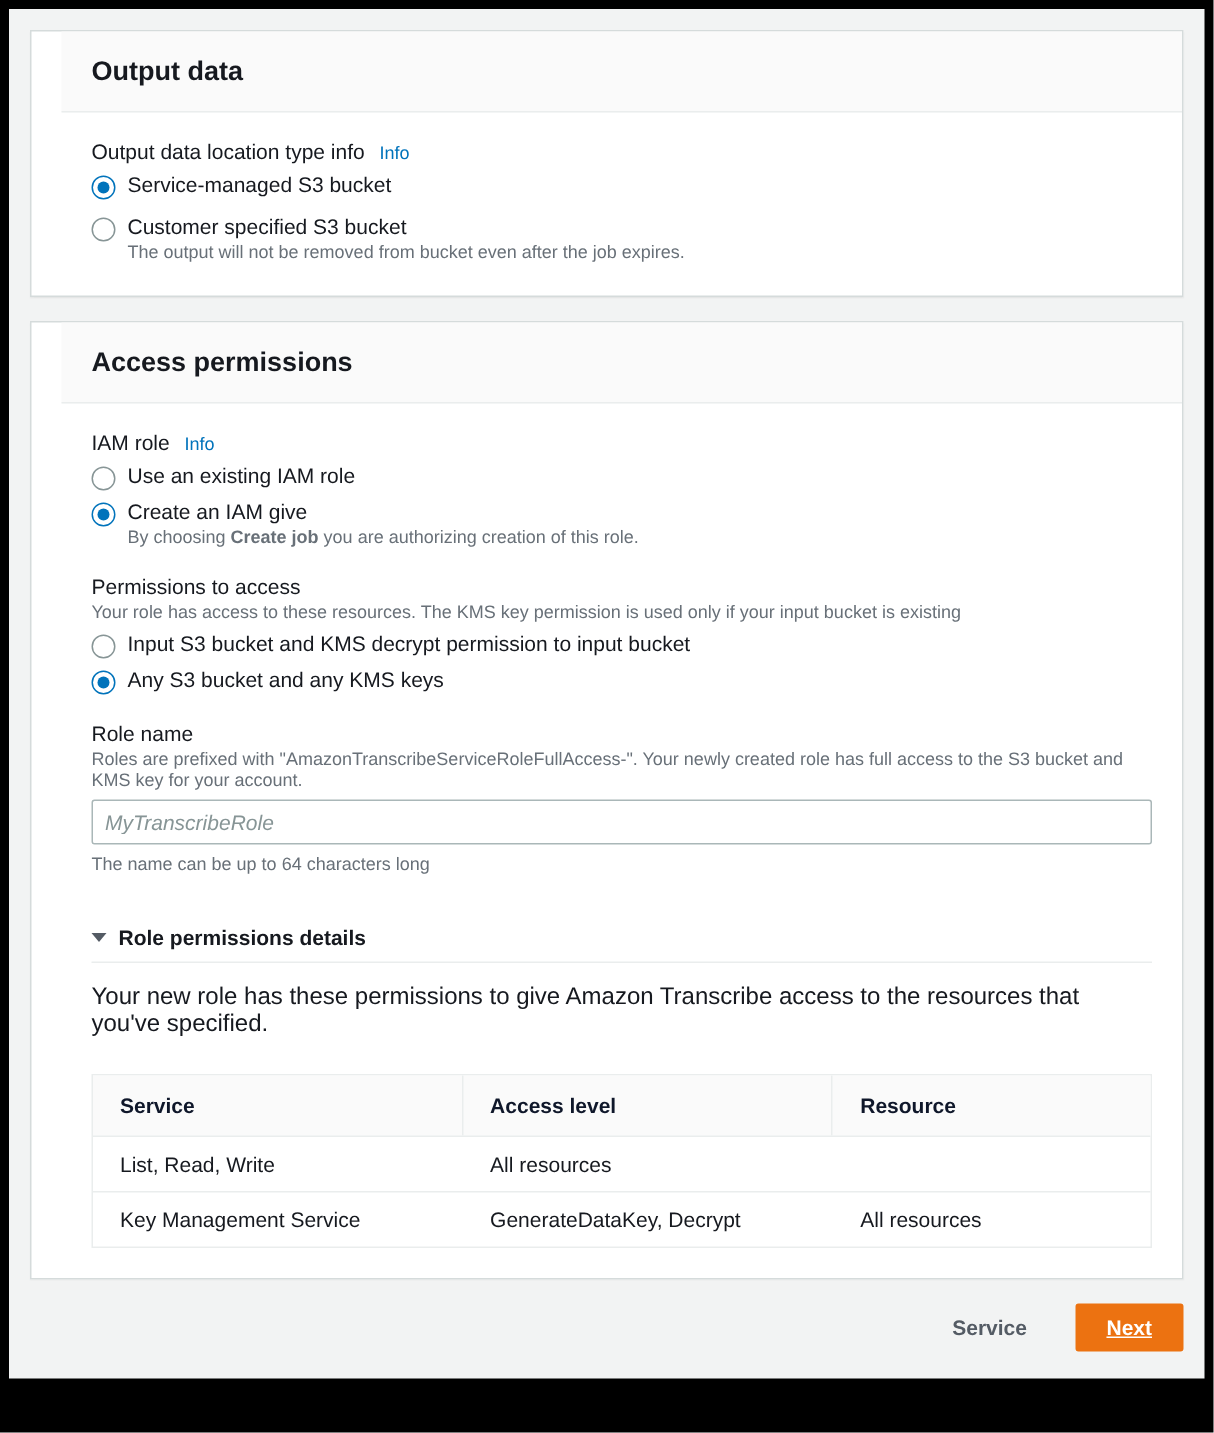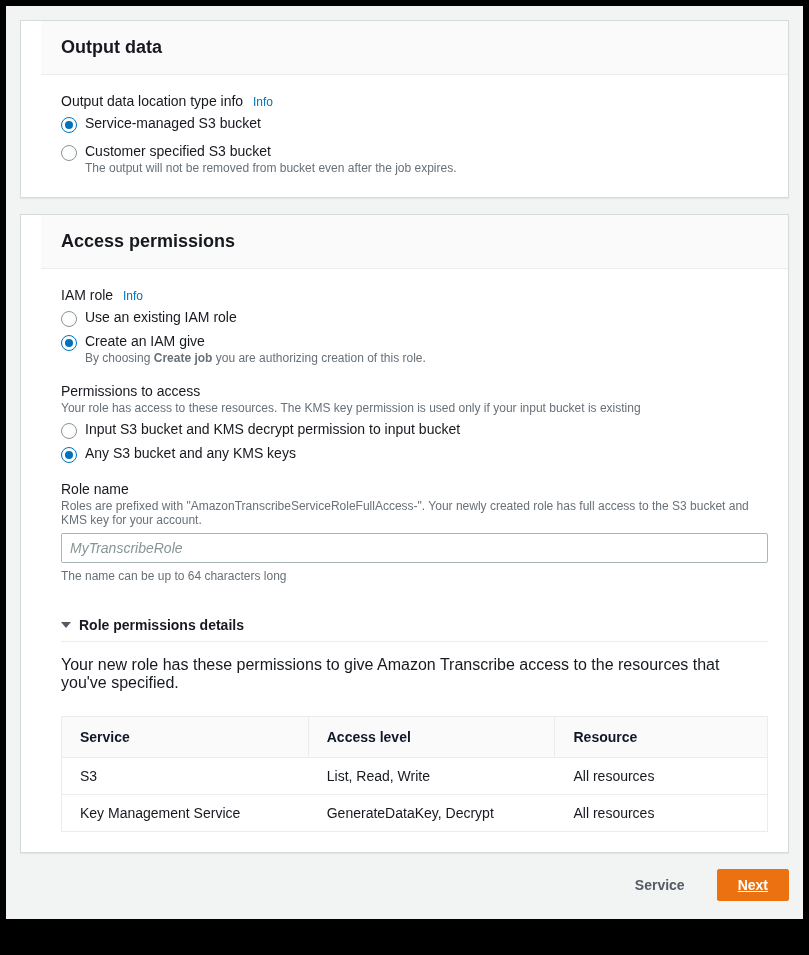--- a/index.html
+++ b/index.html
@@ -290,21 +290,20 @@
 
       <div class="expand-desc">Your new role has these permissions to give Amazon Transcribe access to the resources that you've specified.</div>
 
       <div class="perm-table">
         <div class="perm-head">
           <div class="cell">Service</div>
           <div class="cell">Access level</div>
           <div class="cell">Resource</div>
         </div>
         <div class="perm-row">
-          <div class="cell">S3</div>
           <div class="cell">List, Read, Write</div>
           <div class="cell">All resources</div>
         </div>
         <div class="perm-row">
           <div class="cell">Key Management Service</div>
           <div class="cell">GenerateDataKey, Decrypt</div>
           <div class="cell">All resources</div>
         </div>
       </div>
 

